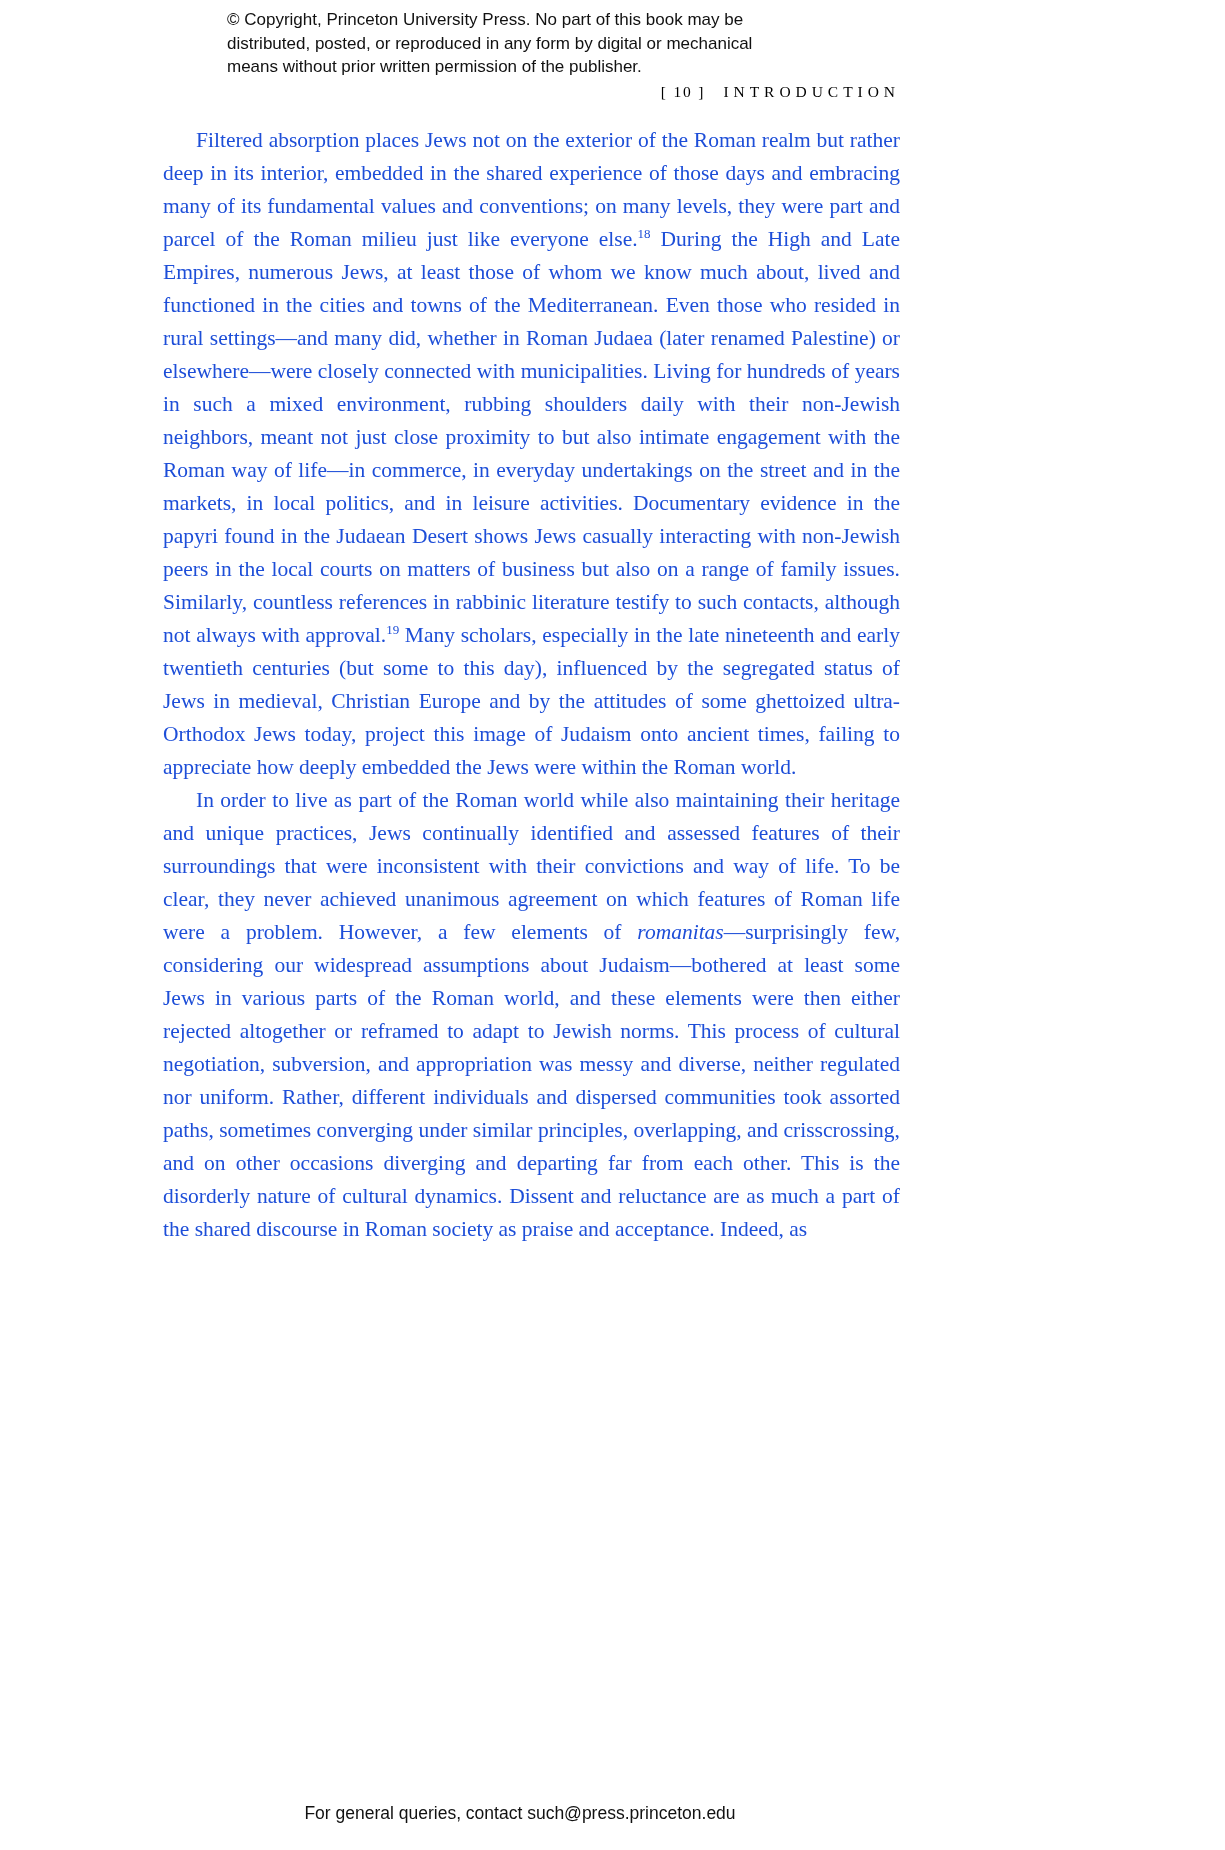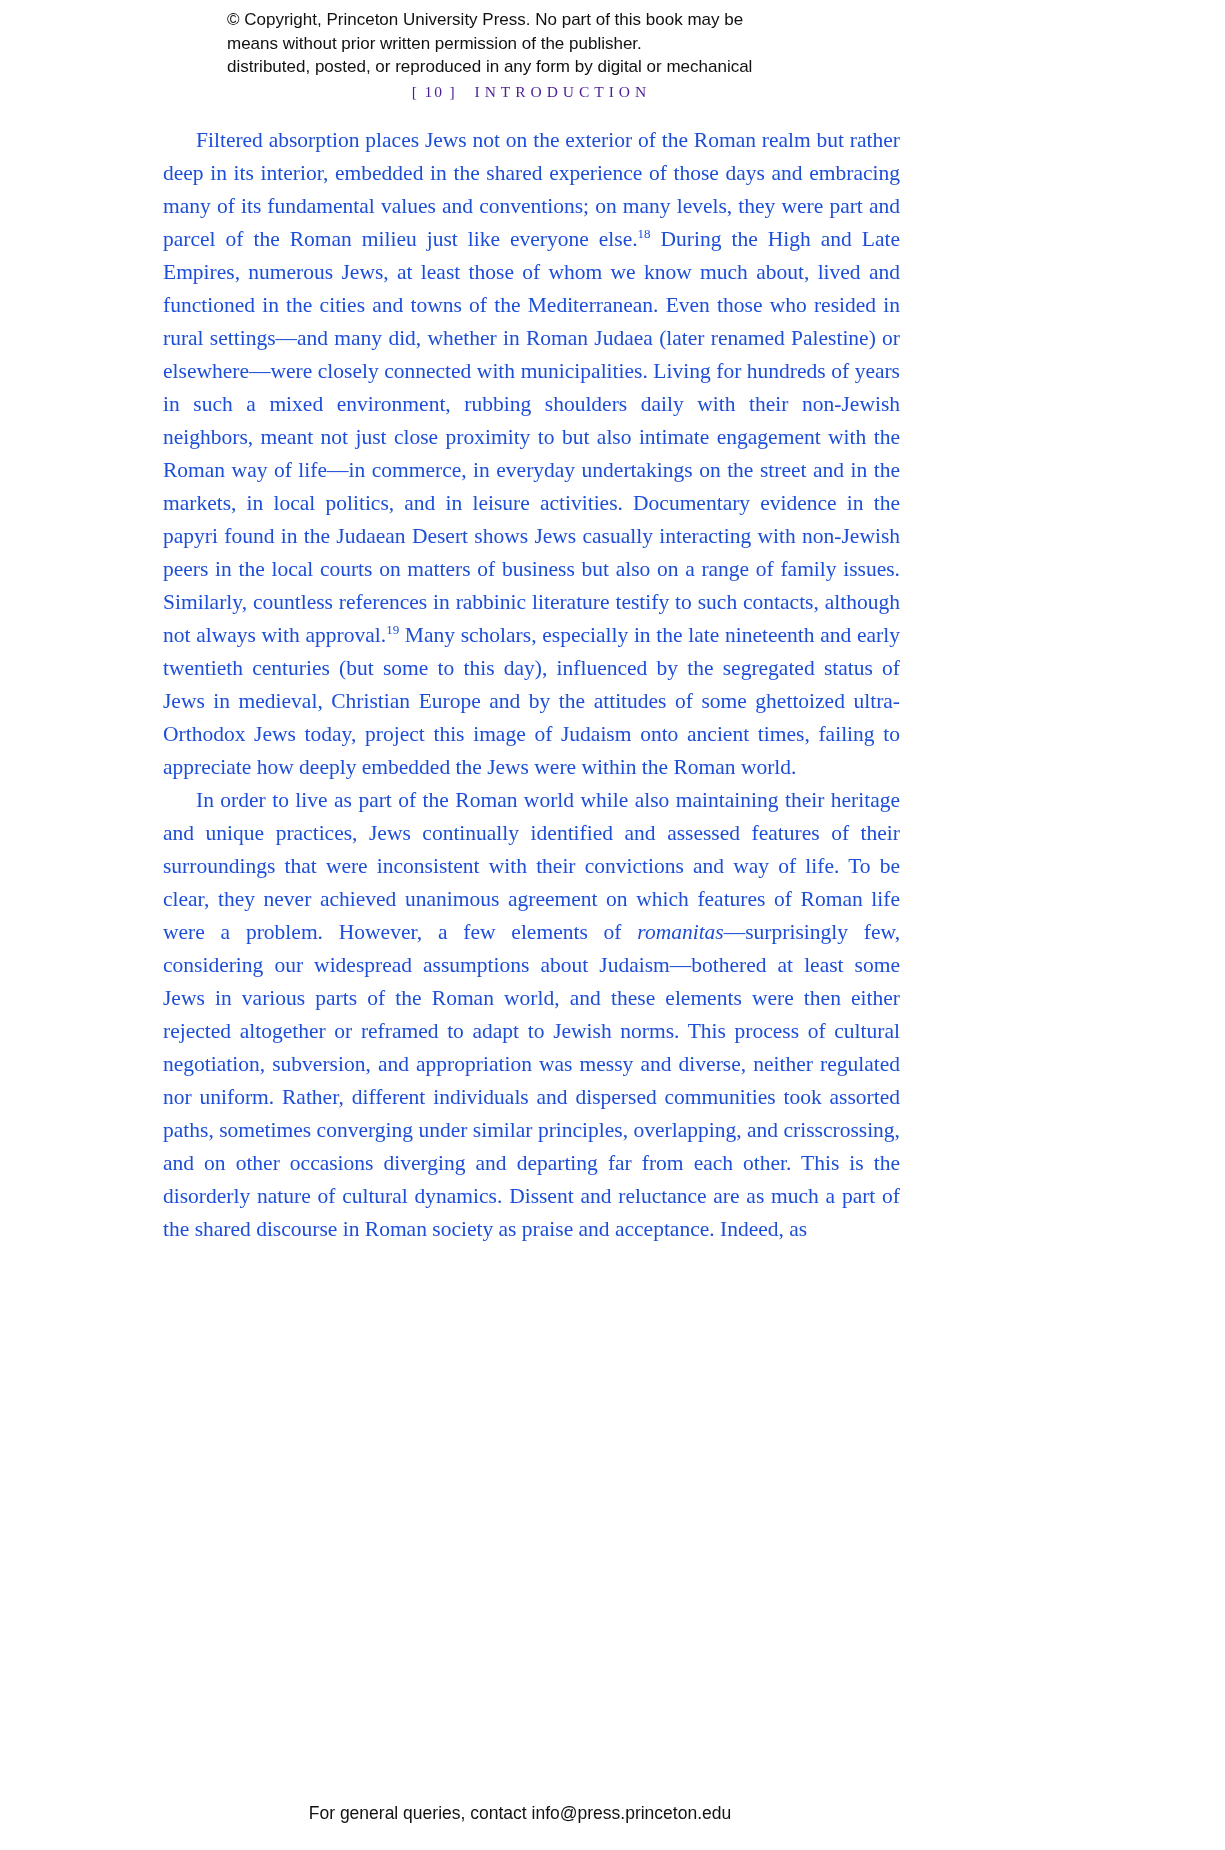--- a/index.html
+++ b/index.html
@@ -26,24 +26,24 @@
     line-height: 23.5px;
     color: #111111;
     text-align: left;
   }
   
   .running-head {
     position: absolute;
     top: 83px;
     left: 163px;
     width: 737px;
-    text-align: center;
+    text-align: right;
     font-family: "Liberation Serif", serif;
     font-size: 15.5px;
-    color: #4c1d95;
+    color: #000000;
     letter-spacing: 0.08em;
     white-space: nowrap;
   }
   .running-head .page-num {
     margin-right: 18px;
     letter-spacing: 0.12em;
   }
   .running-head .chapter {
     letter-spacing: 0.32em;
   }
@@ -83,28 +83,28 @@
     color: #111111;
   }
 </style>
 </head>
 <body>
 
 <div class="page">
 
   <div class="copyright">
     <div>© Copyright, Princeton University Press. No part of this book may be</div>
+    <div>distributed, posted, or reproduced in any form by digital or mechanical</div>
     <div>means without prior written permission of the publisher.</div>
-    <div>distributed, posted, or reproduced in any form by digital or mechanical</div>
   </div>
 
   <div class="running-head">
     <span class="page-num">[ 10 ]</span><span class="chapter">INTRODUCTION</span>
   </div>
 
   <div class="body-text">
       <p class="para"><span>Filtered absorption places Jews not on the exterior of the Roman realm but rather deep in its interior, embedded in the shared experience of those days and embracing many of its fundamental values and conventions; on many levels, they were part and parcel of the Roman milieu just like everyone else.</span><sup>18</sup><span> During the High and Late Empires, numerous Jews, at least those of whom we know much about, lived and functioned in the cities and towns of the Mediterranean. Even those who resided in rural settings—and many did, whether in Roman Judaea (later renamed Palestine) or elsewhere—were closely connected with municipalities. Living for hundreds of years in such a mixed environment, rubbing shoulders daily with their non-Jewish neighbors, meant not just close proximity to but also intimate engagement with the Roman way of life—in commerce, in everyday undertakings on the street and in the markets, in local politics, and in leisure activities. Documentary evidence in the papyri found in the Judaean Desert shows Jews casually interacting with non-Jewish peers in the local courts on matters of business but also on a range of family issues. Similarly, countless references in rabbinic literature testify to such contacts, although not always with approval.</span><sup>19</sup><span> Many scholars, especially in the late nineteenth and early twentieth centuries (but some to this day), influenced by the segregated status of Jews in medieval, Christian Europe and by the attitudes of some ghettoized ultra-Orthodox Jews today, project this image of Judaism onto ancient times, failing to appreciate how deeply embedded the Jews were within the Roman world.</span></p>
       <p class="para"><span>In order to live as part of the Roman world while also maintaining their heritage and unique practices, Jews continually identified and assessed features of their surroundings that were inconsistent with their convictions and way of life. To be clear, they never achieved unanimous agreement on which features of Roman life were a problem. However, a few elements of </span><i>romanitas</i><span>—surprisingly few, considering our widespread assumptions about Judaism—bothered at least some Jews in various parts of the Roman world, and these elements were then either rejected altogether or reframed to adapt to Jewish norms. This process of cultural negotiation, subversion, and appropriation was messy and diverse, neither regulated nor uniform. Rather, different individuals and dispersed communities took assorted paths, sometimes converging under similar principles, overlapping, and crisscrossing, and on other occasions diverging and departing far from each other. This is the disorderly nature of cultural dynamics. Dissent and reluctance are as much a part of the shared discourse in Roman society as praise and acceptance. Indeed, as</span></p>
     </div>
 
-  <div class="page-footer">For general queries, contact info@press.princeton.edu</div>
+  <div class="page-footer">For general queries, contact such@press.princeton.edu</div>
 
 </div>
 
 </body></html>

